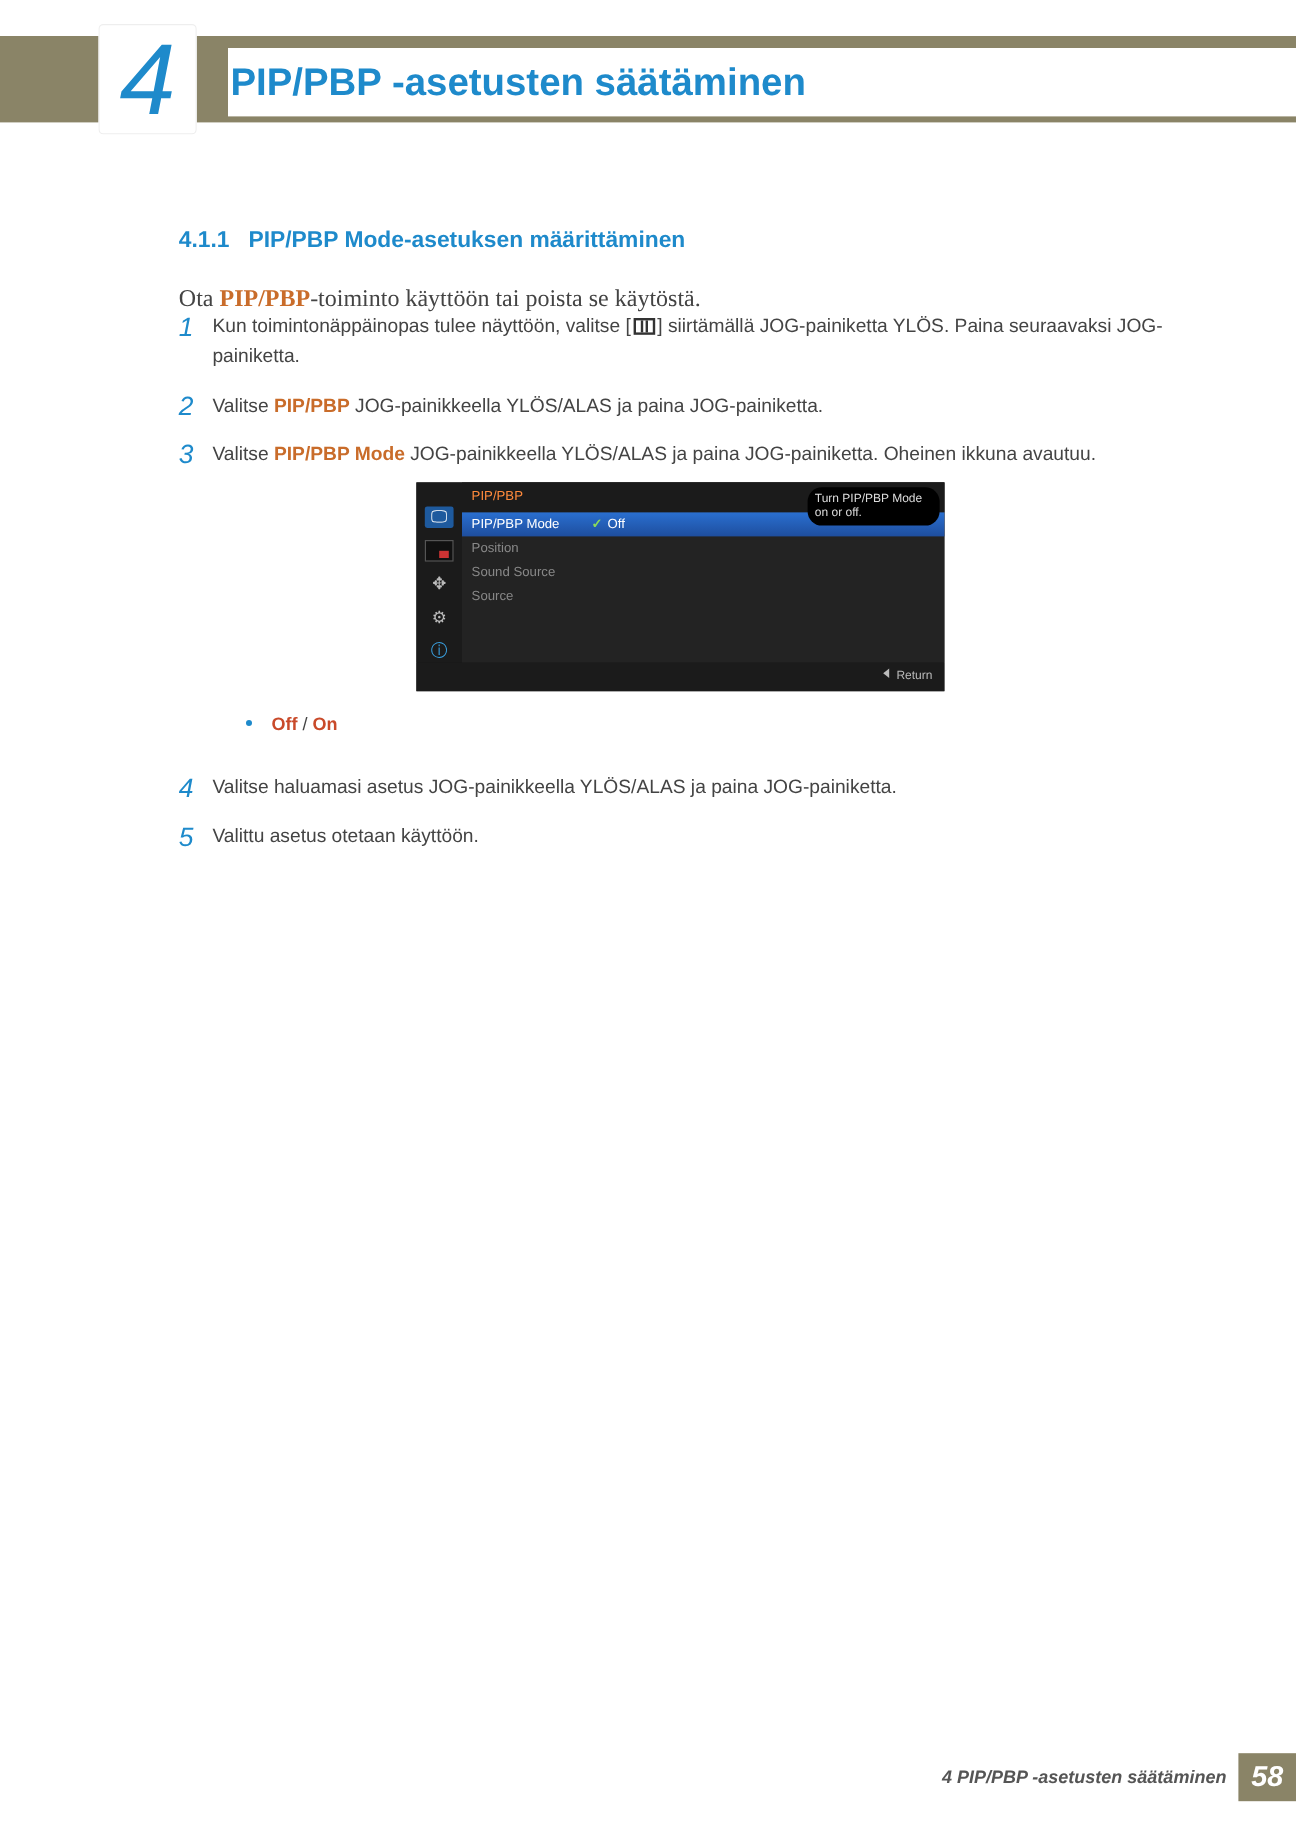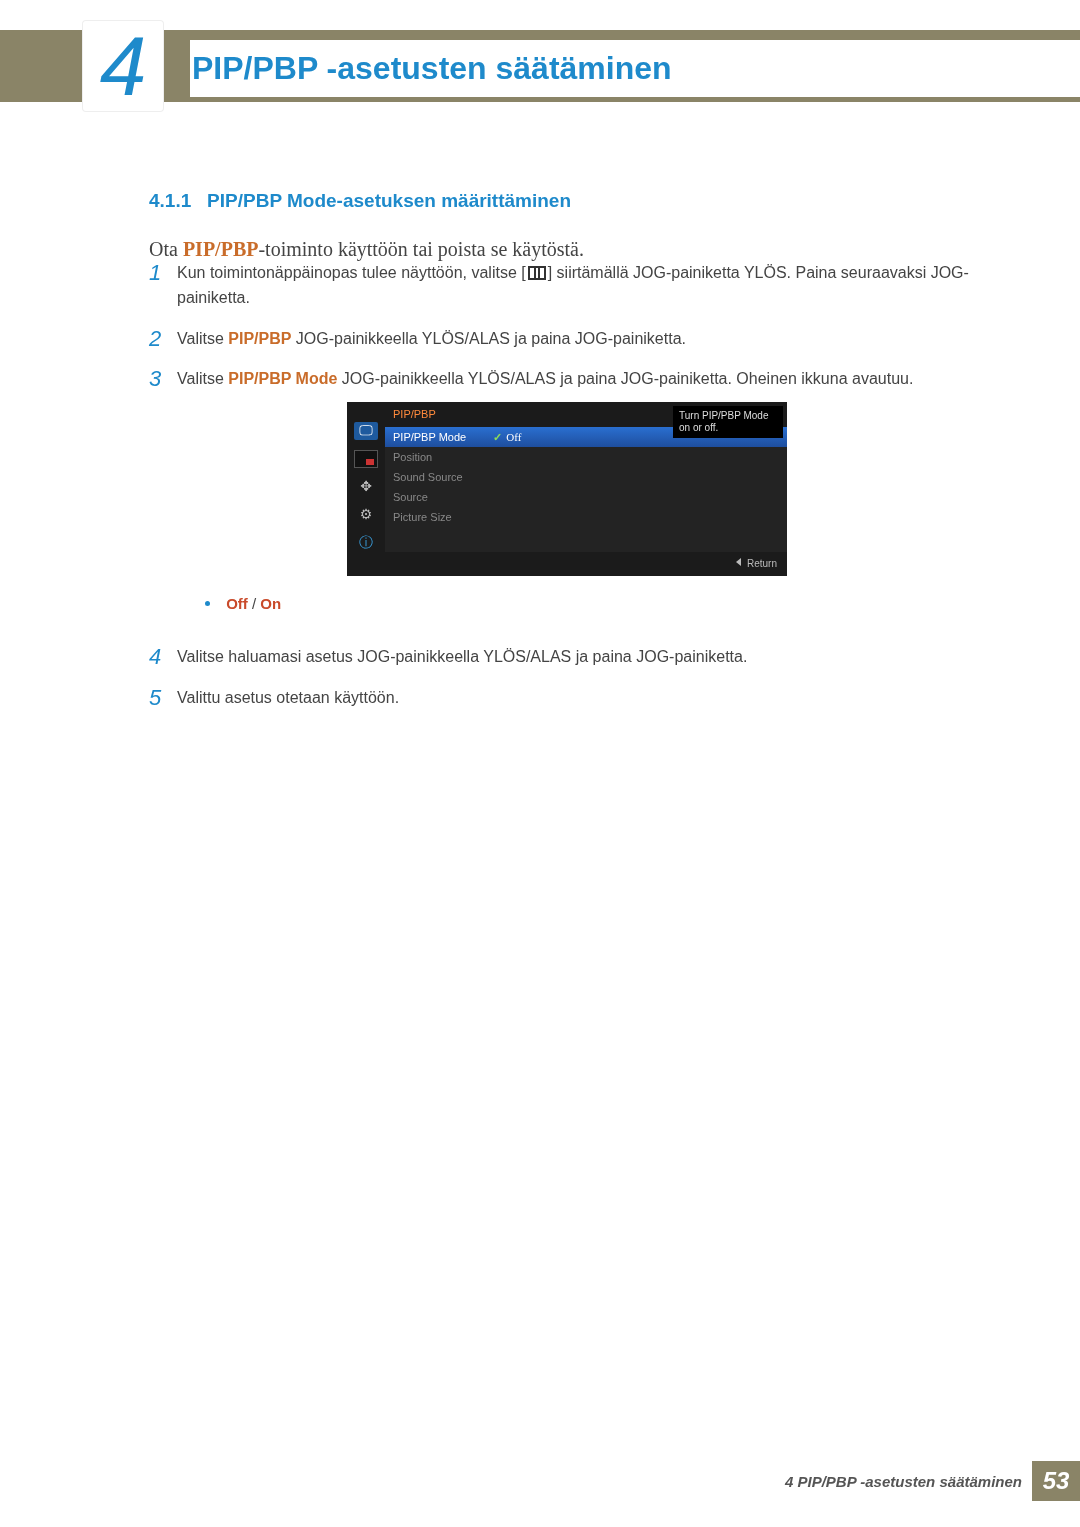--- a/index.html
+++ b/index.html
@@ -180,36 +180,37 @@
     align-items: center;
     height: 20px;
     padding: 0 8px;
     color: #888;
   }
   .osd-row.sel {
     background: linear-gradient(#2a6fd0, #1e4e9e);
     color: #fff;
   }
   .osd-row .col1 { width: 100px; }
-  .osd-row .col2 { flex: 1; font-family: Liberation Serif, serif; }
+  .osd-row .col2 { flex: 1; }
   .osd-row .check {
     color: #8bdc5a;
     margin-right: 4px;
     font-weight: bold;
   }
   .osd-tooltip {
     position: absolute;
     top: 4px;
     right: 4px;
     width: 110px;
     background: #000;
     color: #ddd;
     font-size: 10px;
     padding: 4px 6px;
     line-height: 1.2;
+    border-radius: 12px;
   }
   .osd-footer {
     background: #1b1b1b;
     text-align: right;
     padding: 4px 10px;
     font-size: 10px;
     color: #bbb;
   }
   .osd-footer .tri {
     display: inline-block;
@@ -328,24 +329,20 @@
                   <span class="col2"></span>
                 </div>
                 <div class="osd-row">
                   <span class="col1">Sound Source</span>
                   <span class="col2"></span>
                 </div>
                 <div class="osd-row">
                   <span class="col1">Source</span>
                   <span class="col2"></span>
                 </div>
-                <div class="osd-row">
-                  <span class="col1">Picture Size</span>
-                  <span class="col2"></span>
-                </div>
               </div>
             </div>
             <div class="osd-footer">
               <span class="tri"></span><span>Return</span>
             </div>
           </div>
         </div>
 
         <div class="bullet-line">
           <span class="bullet-dot"></span>
@@ -362,14 +359,14 @@
     <li class="step">
       <div class="step-num">5</div>
       <div class="step-body">Valittu asetus otetaan käyttöön.</div>
     </li>
 
   </ol>
 </div>
 
 <div class="footer">
   <span class="footer-text">4 PIP/PBP -asetusten säätäminen</span>
-  <span class="page-box">53</span>
+  <span class="page-box">58</span>
 </div>
 
 </body></html>

